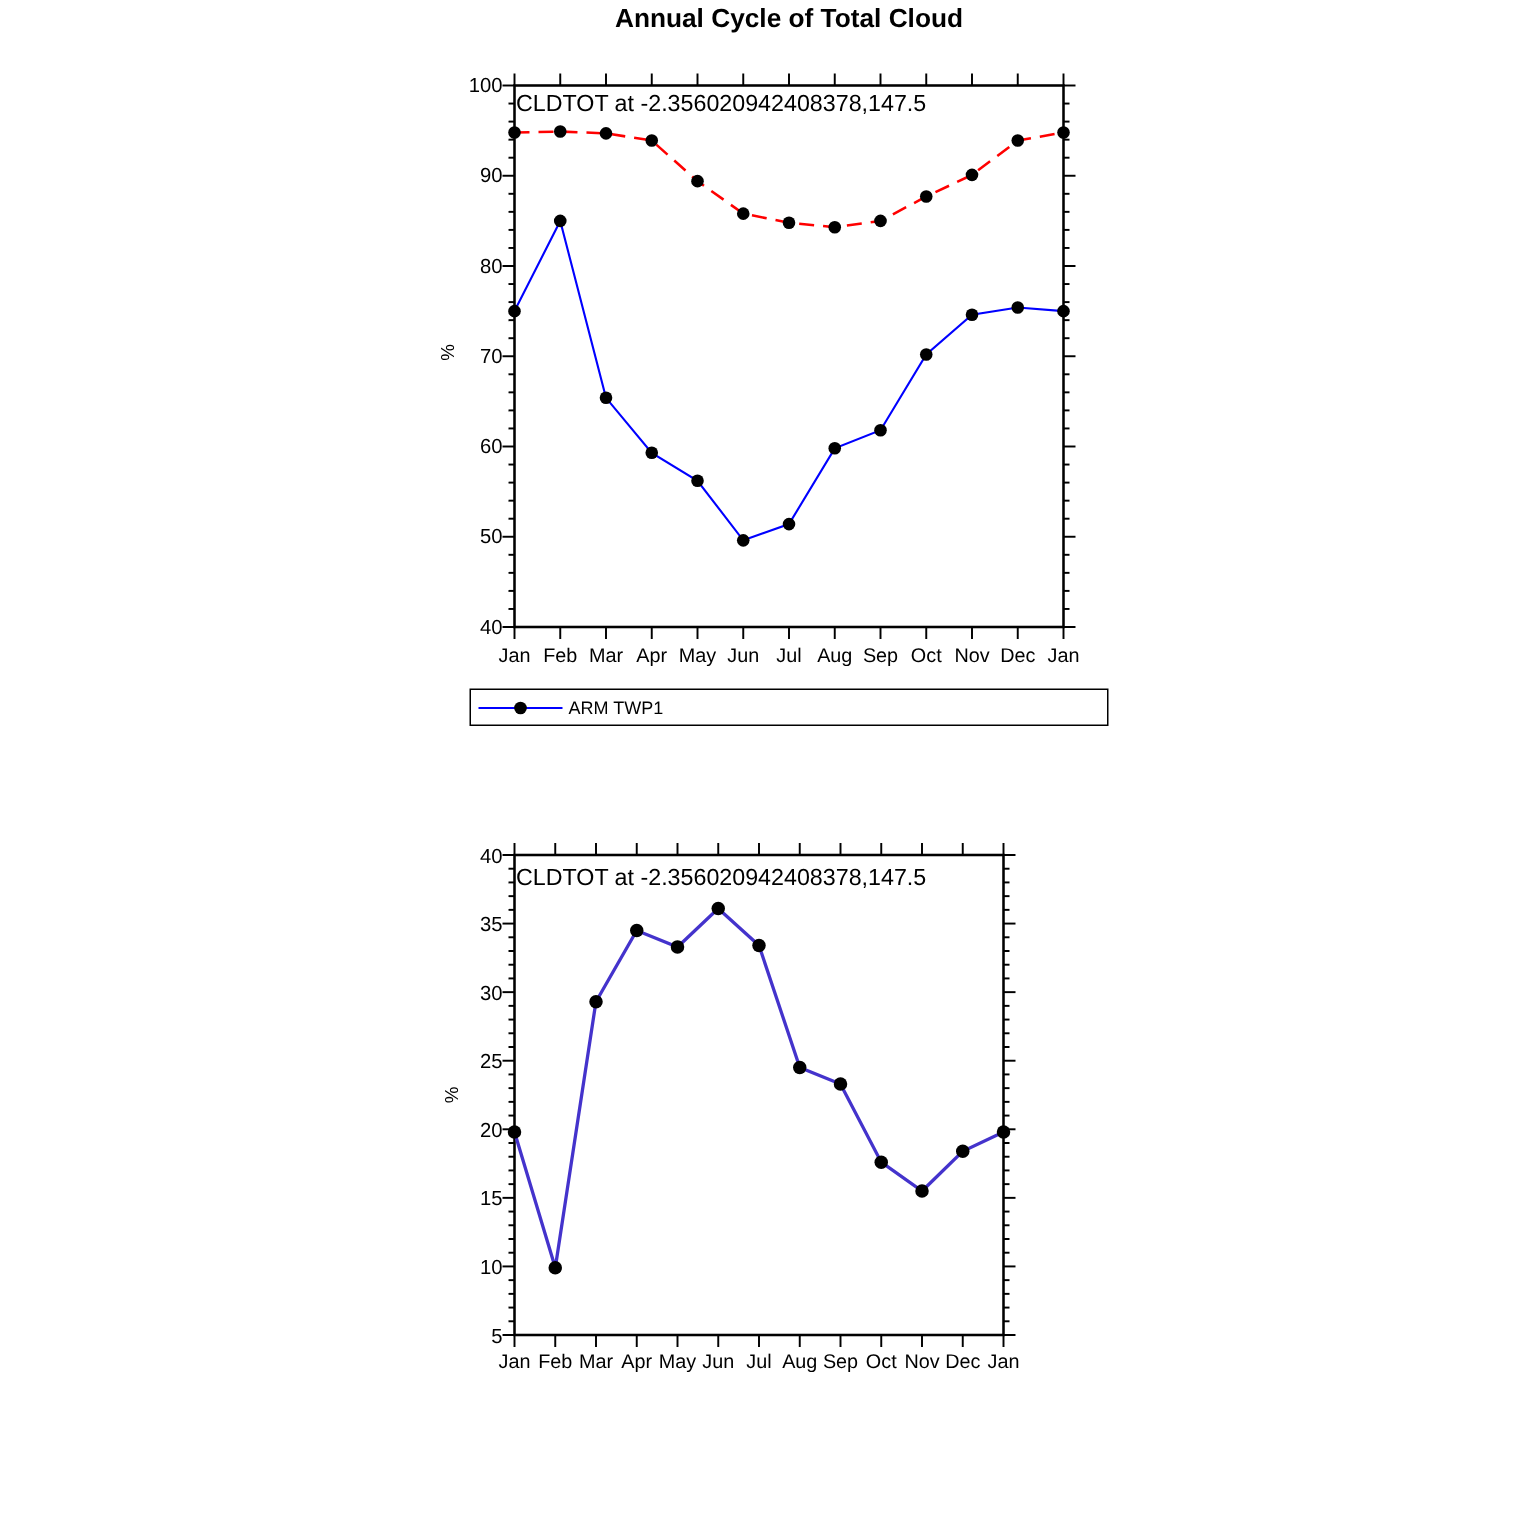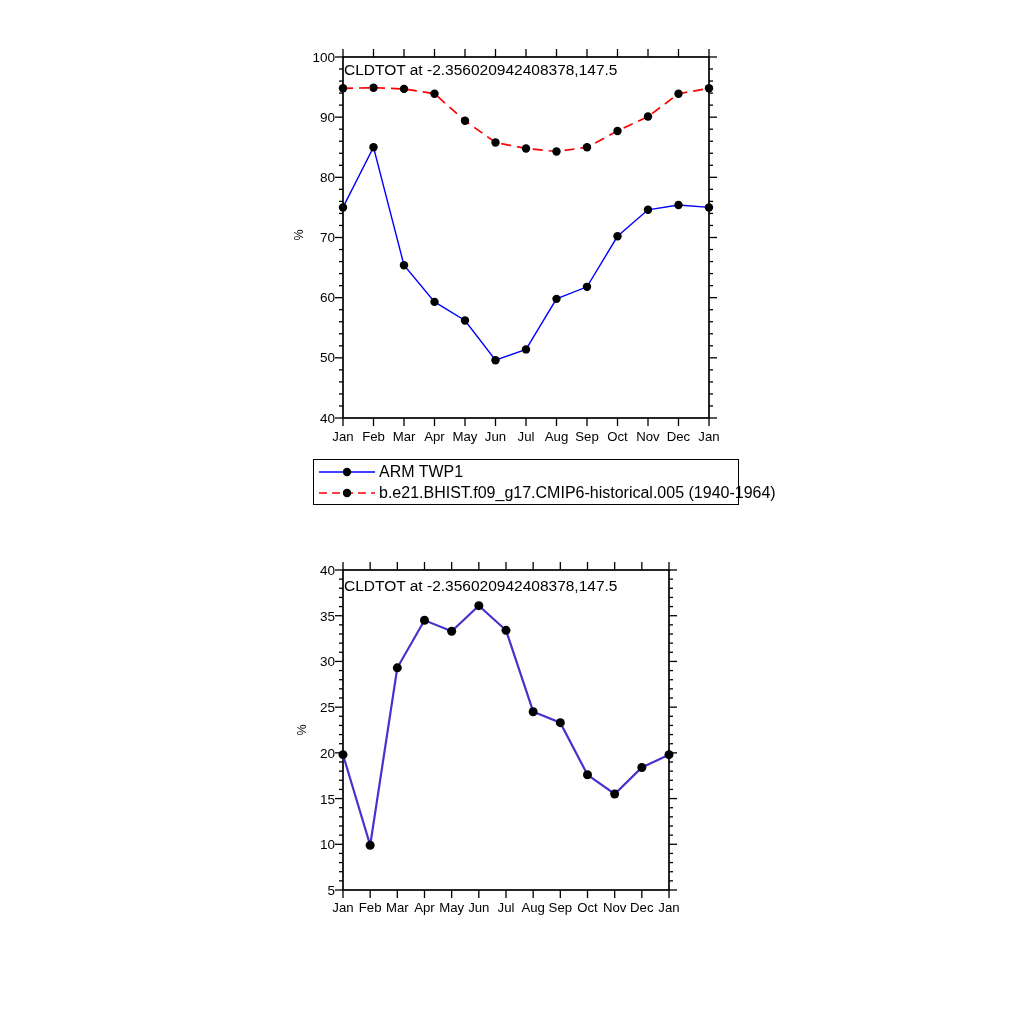--- a/index.html
+++ b/index.html
@@ -18,28 +18,29 @@
   .t2{left:206px;top:519px;width:600px;}
   .s2{left:344px;top:546px;}
   .y2{left:296px;top:723px;}
 
   #plot-svg{position:absolute;left:0;top:0;}
   #plot-svg text{font-family:"Liberation Sans", sans-serif;fill:#000;}
 
   .legend{position:absolute;left:313px;top:459px;width:426px;border:1.2px solid #000;
           padding:1px 0 1px 4px;background:#fff;box-sizing:border-box;}
   .legend-row{display:flex;align-items:center;height:21px;}
-  .legend-label{font-size:16px;margin-left:3px;white-space:nowrap;}
+  .legend-label{font-size:12px;margin-left:3px;white-space:nowrap;}
   .sample{flex:0 0 auto;display:block;}
 </style>
 </head>
 <body>
 
 <div class="page">
 
+  <div class="chart-title t1">Annual Cycle of Total Cloud</div>
   <div class="chart-subtitle s1">CLDTOT at -2.356020942408378,147.5</div>
   <div class="ylab y1">%</div>
 
   <div class="chart-subtitle s2">CLDTOT at -2.356020942408378,147.5</div>
   <div class="ylab y2">%</div>
 
   <svg id="plot-svg" width="1024" height="1024" viewBox="0 0 1024 1024">
       <g>
         <rect x="343" y="57" width="366" height="361" fill="none" stroke="#000" stroke-width="1.7"></rect>
         <line x1="335" y1="418" x2="343" y2="418" stroke="#000" stroke-width="1.3"></line>
@@ -318,22 +319,15 @@
     </svg>
 
   <div class="legend">
     <div class="legend-row">
       <svg class="sample" width="58" height="12" viewBox="0 0 58 12">
         <line class="samp-line-0" x1="1" y1="6" x2="57" y2="6" stroke-width="1.4" stroke="#0000ff"></line>
         <circle class="samp-dot-0" cx="29" cy="6" r="4.2" fill="#000000"></circle>
       </svg>
       <span class="legend-label">ARM TWP1</span>
     </div>
-    <div class="legend-row">
-      <svg class="sample" width="58" height="12" viewBox="0 0 58 12">
-        <line class="samp-line-1" x1="1" y1="6" x2="57" y2="6" stroke-width="1.6" stroke="#ff0000" stroke-dasharray="8 5"></line>
-        <circle class="samp-dot-1" cx="29" cy="6" r="4.2" fill="#000000"></circle>
-      </svg>
-      <span class="legend-label">b.e21.BHIST.f09_g17.CMIP6-historical.005 (1940-1964)</span>
-    </div>
   </div>
 
 </div>
 
 </body></html>

